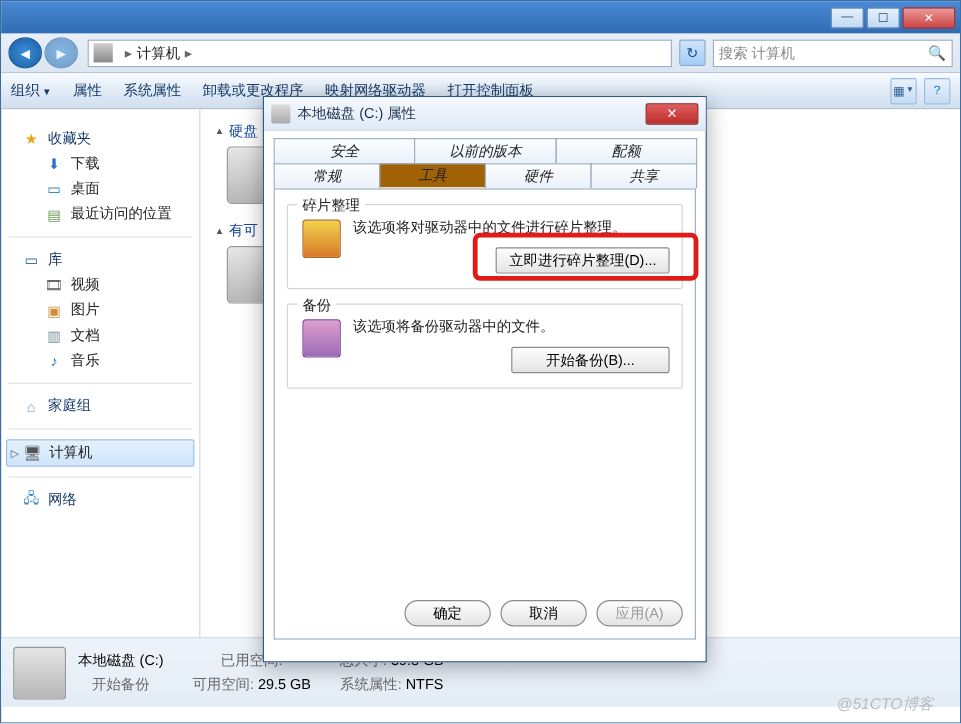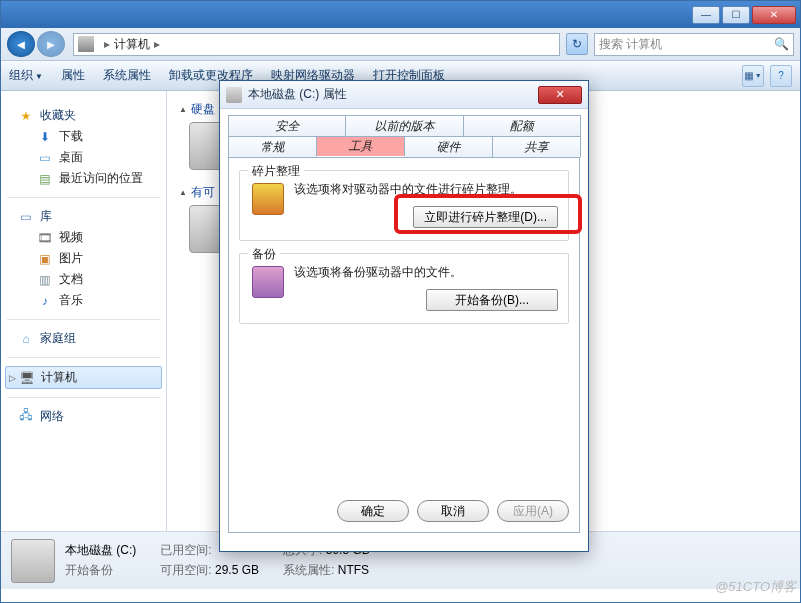--- a/index.html
+++ b/index.html
@@ -33,38 +33,38 @@
 .sb-item { display:flex; align-items:center; padding:2px 6px 2px 36px; color:#222; }
 .sb-item.sel { background:linear-gradient(#e4f1fd,#cfe5fb); border:1px solid #9abde3; border-radius:2px; margin:0 4px; padding-left:32px; }
 .sb-icon { width:16px; height:16px; margin-right:6px; display:inline-flex; align-items:center; justify-content:center; font-size:12px; }
 .caret { width:11px; display:inline-block; text-align:center; color:#5a5a5a; font-size:9px; margin-right:1px; margin-left:-13px; }
 .sb-sep { height:1px; background:#e0e6ee; margin:8px 6px; }
 
 .main { flex:1; padding:6px 12px; position:relative; }
 .catlabel { color:#1349a0; margin:4px 0 4px 0; display:flex; align-items:center; }
 .drive-icon { width:48px; height:48px; background:linear-gradient(#e6e6e6,#b7b7b7); border-radius:4px; border:1px solid #999; margin:4px 0 14px 10px; }
 
-.details { height:58px; border-top:1px solid #cfd8e4; background:linear-gradient(#edf3fa,#e3ecf5); display:flex; align-items:center; padding:4px 10px; }
+.details { height:58px; border-top:1px solid #cfd8e4; background:linear-gradient(#edf3fa,#e3ecf5); display:flex; align-items:center; padding:4px 10px;text-align:center; }
 .details .d-icon { width:44px; height:44px; background:linear-gradient(#e6e6e6,#b7b7b7); border-radius:3px; border:1px solid #999; margin-right:10px; }
 .details .d-col { margin-right:24px; line-height:1.6; }
 .details .d-label { color:#6a6a6a; }
 
-.watermark { position:absolute; right:4px; bottom:6px; color:#bbb; font-style:italic; font-size:13px; }
+.watermark { position:absolute; right:22px; bottom:6px; color:#bbb; font-style:italic; font-size:13px; }
 
 
 .propdlg { position:absolute; left:219px; top:80px; width:370px; height:472px; border:1px solid #2c5a8e; background:#fff; box-shadow:0 4px 18px rgba(0,0,0,.35); }
 .dlg-title { height:28px; background:linear-gradient(#f4f8fd,#dfeaf7); display:flex; align-items:center; padding:0 6px; border-bottom:1px solid #c7d3e0;}
 .dlg-title .t-icon { width:16px; height:16px; background:linear-gradient(#ddd,#aaa); margin-right:6px; border-radius:2px; }
 .dlg-title .t-text { color:#1b2f4a; }
 .dlg-close { margin-left:auto; width:44px; height:18px; background:linear-gradient(#e15c5c,#bb2d2d); border:1px solid #8e1e1e; border-radius:2px; color:#fff; display:flex; align-items:center; justify-content:center; font-size:11px; }
 
 .tabarea { padding:6px 8px 0; }
 .tabrow { display:flex; }
 .tab { flex:1; height:21px; border:1px solid #9cb1c8; border-bottom:none; background:linear-gradient(#fbfdff,#eaf1f9); display:flex; align-items:center; justify-content:center; color:#222; position:relative; margin-right:-1px;font-style:italic; }
-.tab.active { background:#fca5a5; z-index:2; border-bottom:1px solid #fff; }
+.tab.active { background:#a16207; z-index:2; border-bottom:1px solid #fff; }
 .tabrow2 { display:flex; }
 .tabcontent { border:1px solid #9cb1c8; background:#fff; height:376px; padding:12px 10px; position:relative; }
 
 .fieldset { border:1px solid #d6d6d6; border-radius:2px; padding:10px 10px 12px; margin-bottom:12px; position:relative; }
 .fieldset .legend { position:absolute; top:-8px; left:8px; background:#fff; padding:0 4px; color:#222; }
 .fs-body { display:flex; }
 .fs-icon { width:32px; height:32px; margin:2px 10px 0 2px; flex:none; border-radius:3px; }
 .ico-disk { background:linear-gradient(#e6e6e6,#b0b0b0); border:1px solid #999; }
 .ico-defrag { background:linear-gradient(#f2d24a,#d77a2a); border:1px solid #b36a20; }
 .ico-backup { background:linear-gradient(#df9fcf,#9c6ab5); border:1px solid #7e4a99; }

